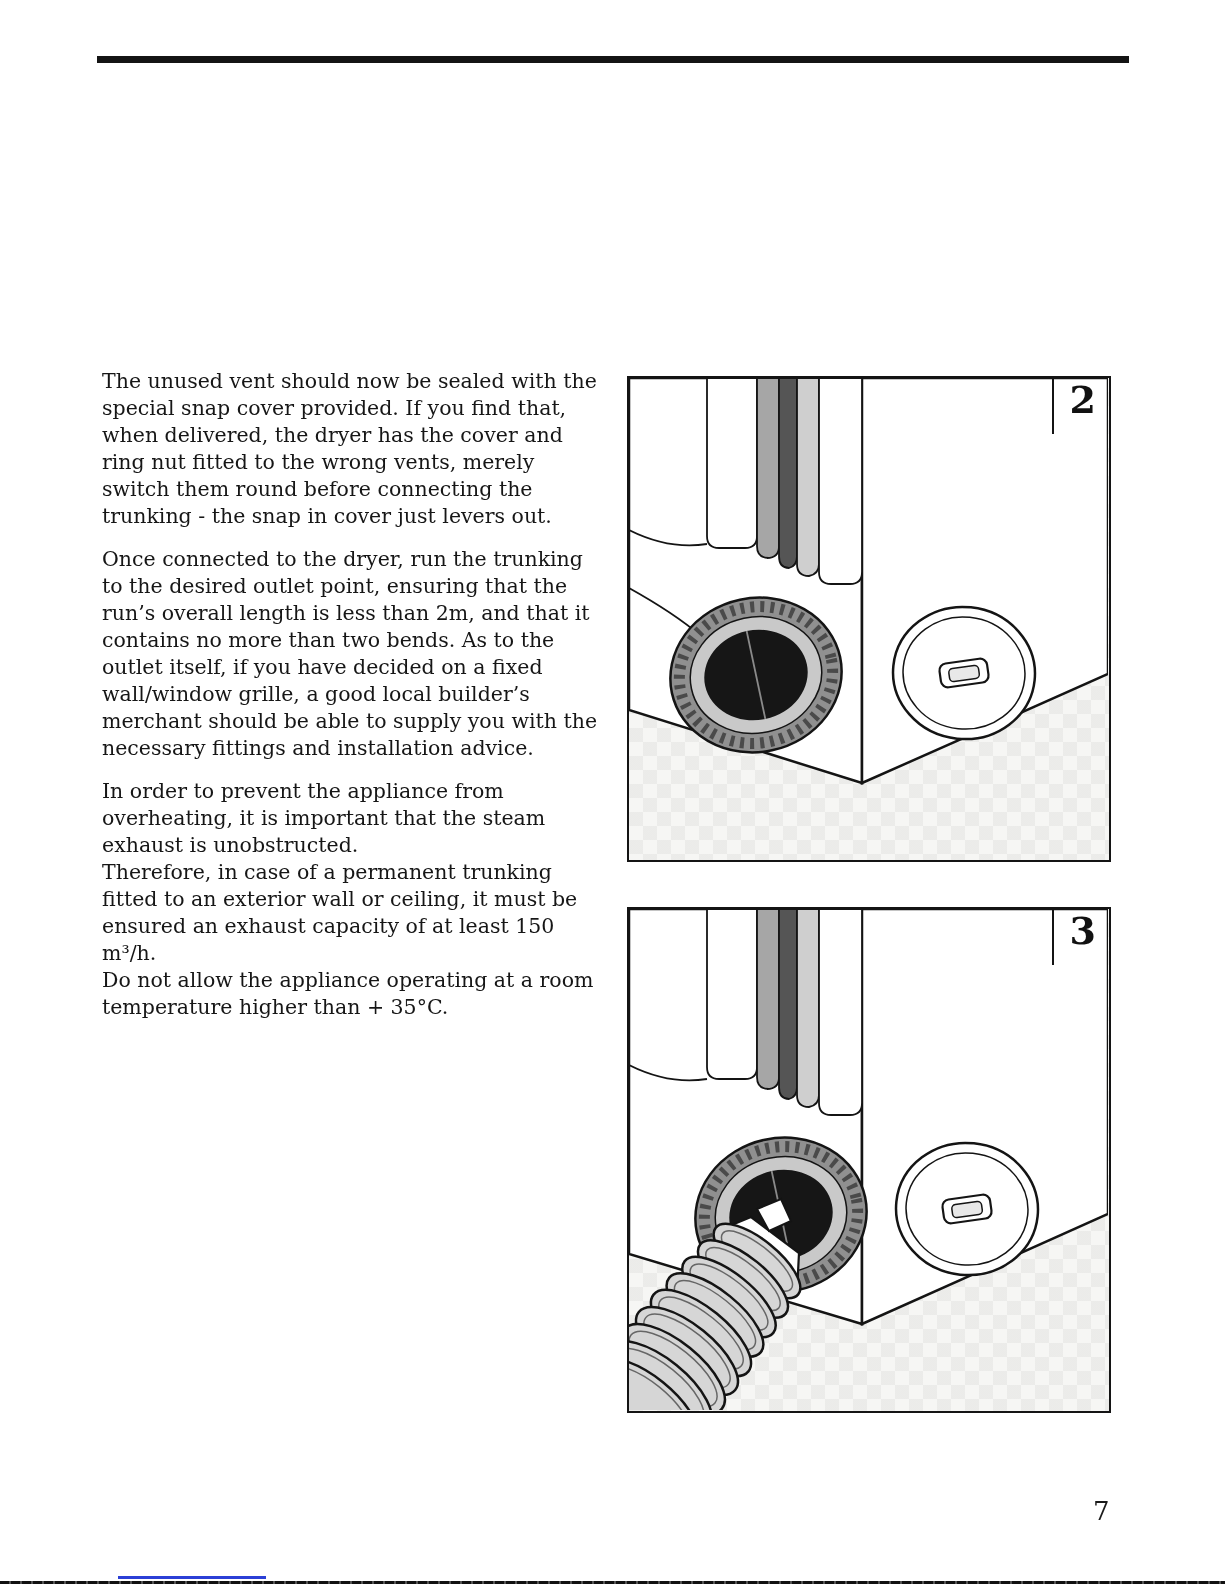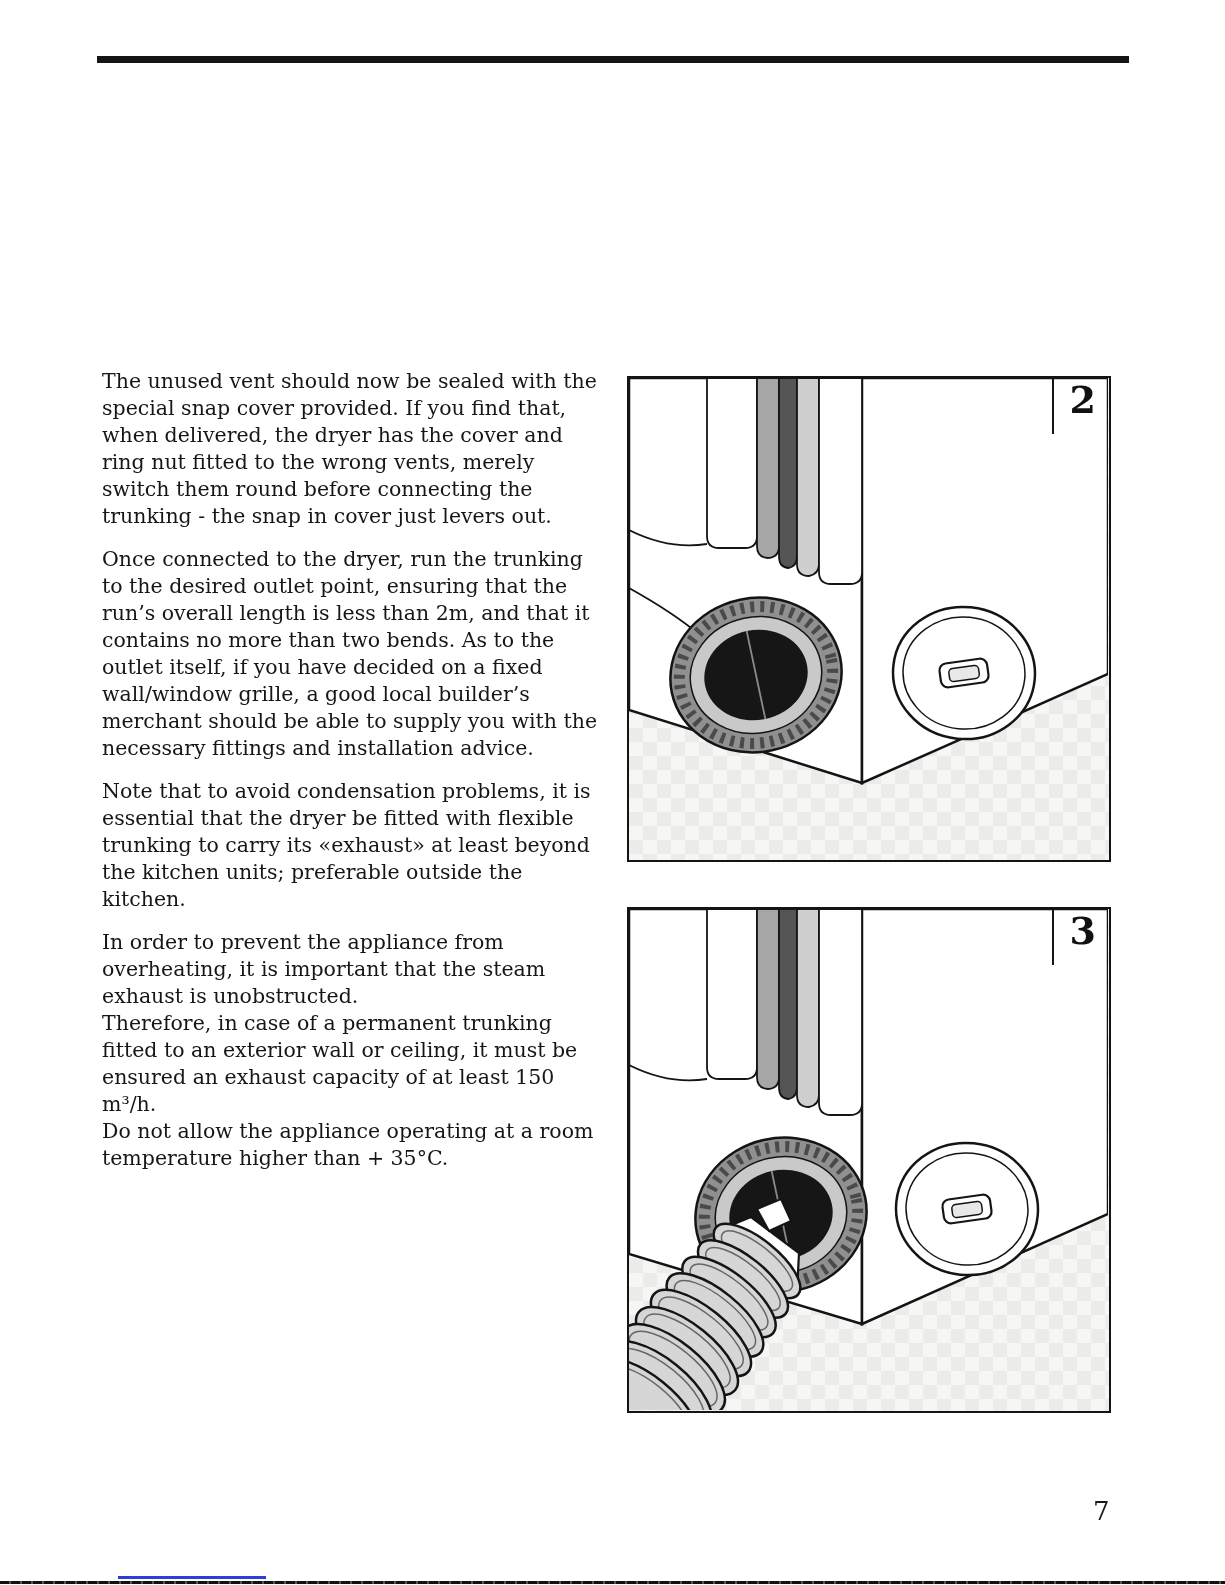--- a/index.html
+++ b/index.html
@@ -91,21 +91,20 @@
 </head>
 <body>
 
 <div class="page">
 
   <div class="top-rule"></div>
 
   <div class="text-col">
     <p>The unused vent should now be sealed with the special snap cover provided. If you find that, when delivered, the dryer has the cover and ring nut fitted to the wrong vents, merely switch them round before connecting the trunking - the snap in cover just levers out.</p>
     <p>Once connected to the dryer, run the trunking to the desired outlet point, ensuring that the run’s overall length is less than 2m, and that it contains no more than two bends. As to the outlet itself, if you have decided on a fixed wall/window grille, a good local builder’s merchant should be able to supply you with the necessary fittings and installation advice.</p>
-    <p>Note that to avoid condensation problems, it is essential that the dryer be fitted with flexible trunking to carry its «exhaust» at least beyond the kitchen units; preferable outside the kitchen.</p>
     <p>In order to prevent the appliance from overheating, it is important that the steam exhaust is unobstructed.
 Therefore, in case of a permanent trunking fitted to an exterior wall or ceiling, it must be ensured an exhaust capacity of at least 150 m³/h.
 Do not allow the appliance operating at a room temperature higher than + 35°C.</p>
   </div>
 
   <div class="figure figure-2">
     <svg width="479" height="481" viewBox="0 0 479 481">
 
       <g stroke="#141414" stroke-width="2.5" fill="#ffffff">
         <polygon points="0,0 233,0 233,405 0,332"></polygon>

